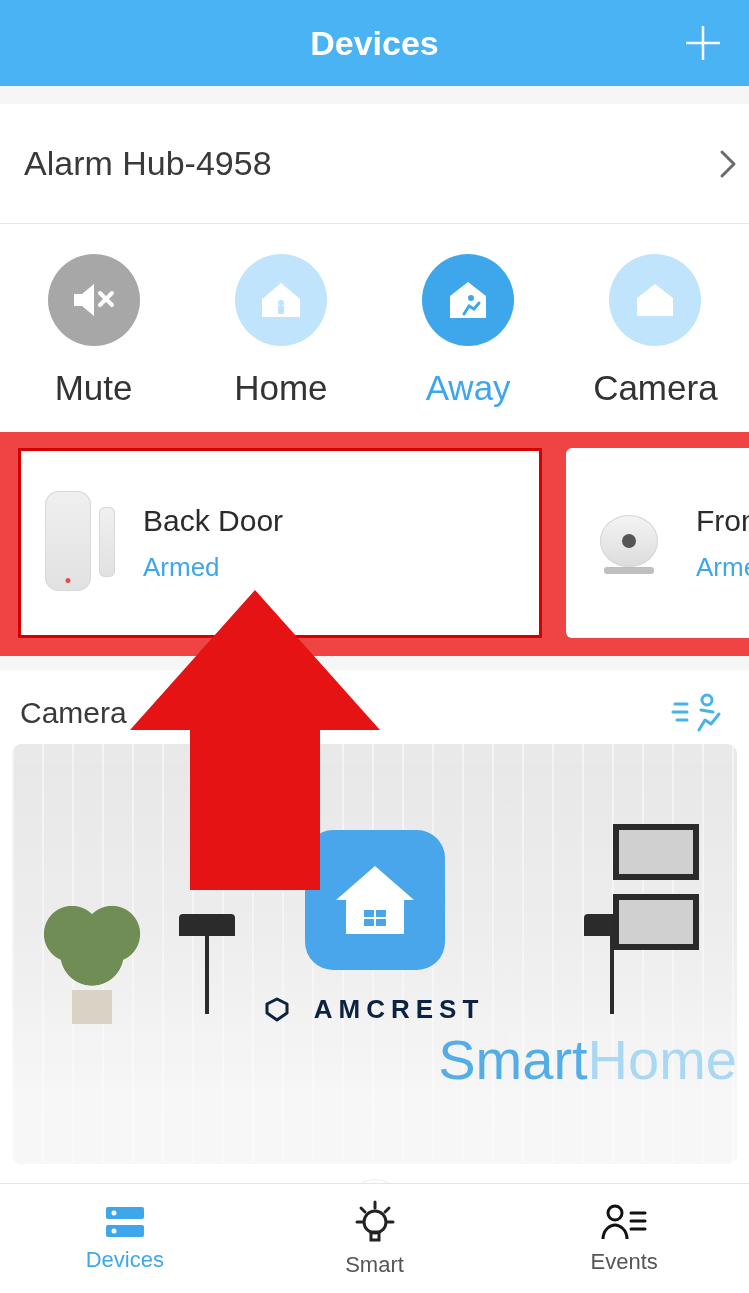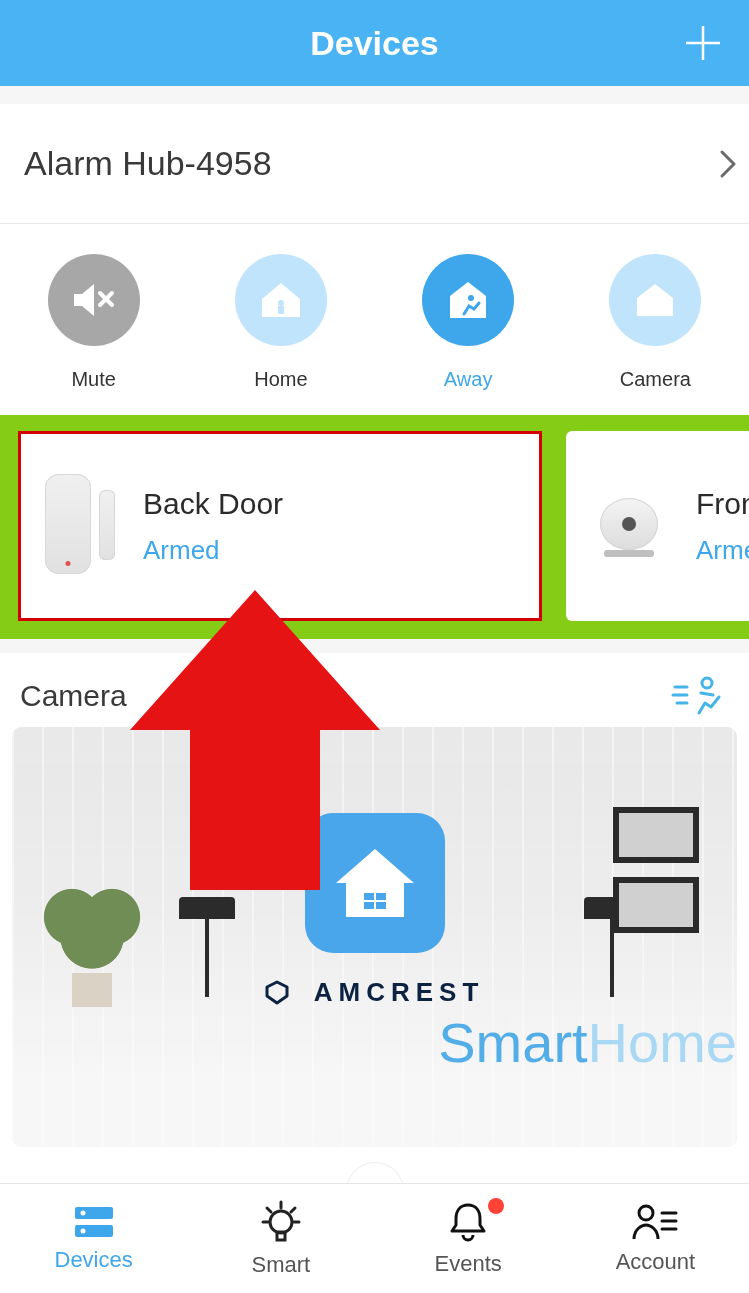--- a/index.html
+++ b/index.html
@@ -44,27 +44,27 @@
   }
   .mode { display:flex; flex-direction:column; align-items:center; gap:22px; width:25%; }
   .mode-circle {
     width: 92px; height: 92px; border-radius: 50%;
     display:flex; align-items:center; justify-content:center;
   }
   .mode-mute .mode-circle { background:#a7a7a7; }
   .mode-home .mode-circle { background:#bfe4fb; }
   .mode-away .mode-circle { background:#3ea7eb; }
   .mode-disarm .mode-circle { background:#bfe4fb; }
-  .mode-label { font-size: 20px; color:#333; }
+  .mode-label { font-size: 35px; color:#333; }
   .mode-away .mode-label { color:#3ea7eb; }
   .cards {
     display:flex;
     gap: 24px;
     padding: 16px 0 18px 18px;
-    background:#84cc16;
+    background:#ef4444;
     overflow:hidden;
   }
   .card {
     background:#fff;
     border-radius: 6px;
     height: 190px;
     display:flex;
     align-items:center;
     padding: 0 24px;
     gap: 28px;
@@ -347,32 +347,24 @@
         <rect x="16" y="32" width="8" height="8" fill="none" stroke="#222" stroke-width="3"></rect>
         <line x1="20" y1="2" x2="20" y2="8" stroke="#222" stroke-width="3" stroke-linecap="round"></line>
         <line x1="6" y1="8" x2="10" y2="12" stroke="#222" stroke-width="3" stroke-linecap="round"></line>
         <line x1="34" y1="8" x2="30" y2="12" stroke="#222" stroke-width="3" stroke-linecap="round"></line>
         <line x1="2" y1="22" x2="7" y2="22" stroke="#222" stroke-width="3" stroke-linecap="round"></line>
         <line x1="33" y1="22" x2="38" y2="22" stroke="#222" stroke-width="3" stroke-linecap="round"></line>
       </svg>
       <div class="tab-label">Smart</div>
     </div>
     <div class="tab">
-      <div class="noti-dot"></div>
-      <svg width="38" height="42" viewBox="0 0 38 42">
-        <path d="M19 4 c8 0 12 6 12 14 v6 l4 6 h-32 l4 -6 v-6 c0 -8 4 -14 12 -14 z" fill="none" stroke="#111" stroke-width="3" stroke-linejoin="round"></path>
-        <path d="M14 34 a5 5 0 0 0 10 0" fill="none" stroke="#111" stroke-width="3"></path>
-      </svg>
-      <div class="tab-label">Events</div>
-    </div>
-    <div class="tab">
       <svg width="46" height="38" viewBox="0 0 46 38">
         <circle cx="14" cy="10" r="7" fill="none" stroke="#111" stroke-width="3"></circle>
         <path d="M2 36 c0 -10 8 -14 12 -14 s12 4 12 14" fill="none" stroke="#111" stroke-width="3"></path>
         <line x1="30" y1="10" x2="44" y2="10" stroke="#111" stroke-width="3" stroke-linecap="round"></line>
         <line x1="30" y1="18" x2="44" y2="18" stroke="#111" stroke-width="3" stroke-linecap="round"></line>
         <line x1="30" y1="26" x2="44" y2="26" stroke="#111" stroke-width="3" stroke-linecap="round"></line>
       </svg>
-      <div class="tab-label">Account</div>
+      <div class="tab-label">Events</div>
     </div>
   </div>
 
 </div>
 
 </body></html>

